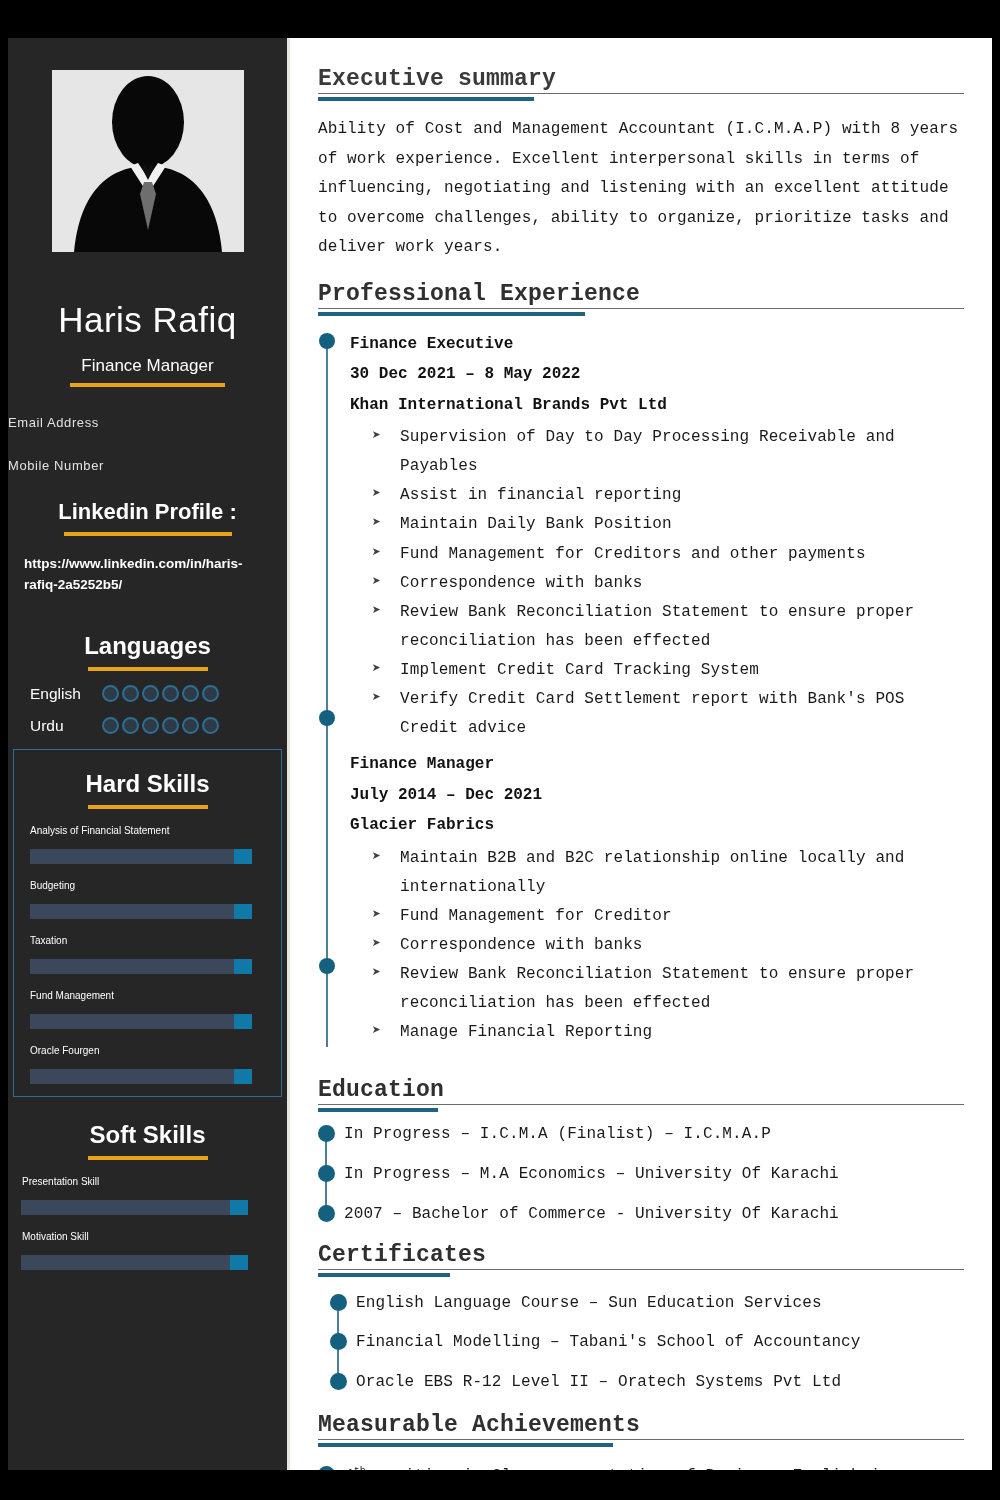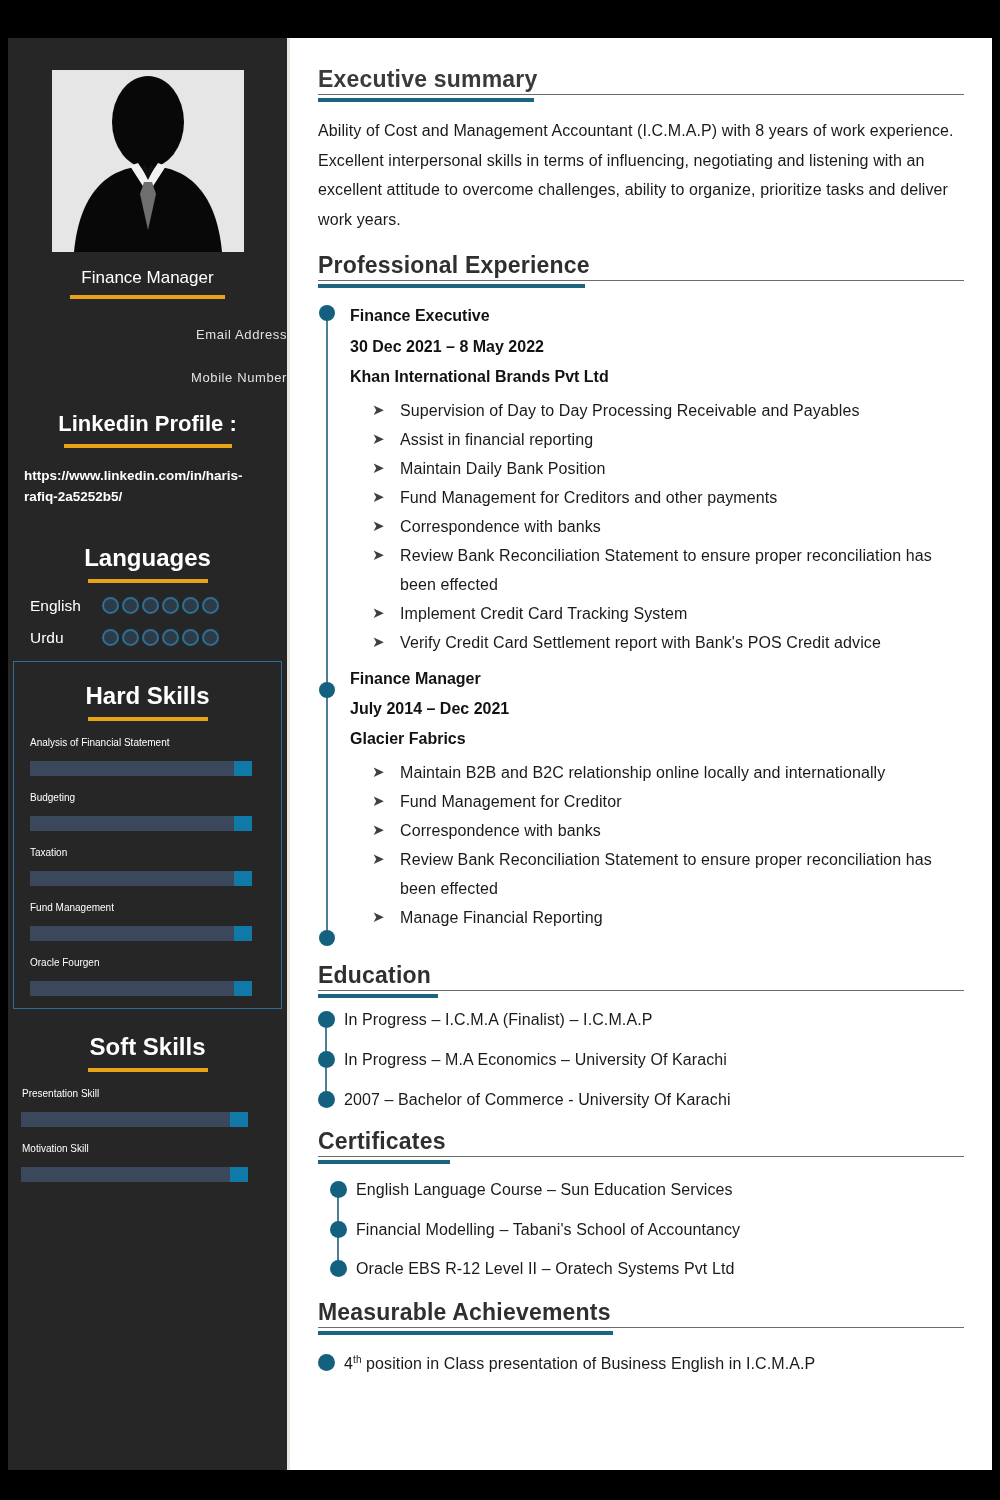--- a/index.html
+++ b/index.html
@@ -60,21 +60,21 @@
     background: #e8a317;
     margin: 7px auto 0 auto;
   }
   .rule-role { width: 155px; }
   .rule-linked { width: 168px; }
   .rule-lang { width: 120px; }
   .rule-hard { width: 120px; }
   .rule-soft { width: 120px; }
 
   .contact-line {
-    text-align: right;
+    text-align: left;
     font-size: 13px;
     color: #e2e2e2;
     letter-spacing: 0.6px;
     margin-top: 28px;
     font-weight: 300;
   }
 
   .side-head {
     text-align: center;
     font-size: 22px;
@@ -147,20 +147,21 @@
   .soft-wrap { padding: 0 0 10px 0; }
   .soft-wrap .skill-name { padding-left: 14px; }
   .soft-wrap .bar { width: 227px; margin-left: 13px; }
 
   
   .main {
     flex: 1;
     background: #ffffff;
     padding: 28px 28px 0 28px;
     position: relative;
+    font-family: Liberation Mono, monospace;
   }
 
   .sec-title {
     font-size: 23px;
     font-weight: bold;
     color: #3a3a3a;
     letter-spacing: 0.2px;
   }
   .sec-title.dark { color: #2f2f2f; }
   .sec-underline-thin {
@@ -275,20 +276,21 @@
       <svg viewBox="0 0 192 182">
         <rect x="0" y="0" width="192" height="182" fill="#e6e6e6"></rect>
         <ellipse cx="96" cy="52" rx="36" ry="46" fill="#080808"></ellipse>
         <path d="M96 96 C60 96 28 118 22 182 L170 182 C164 118 132 96 96 96 Z" fill="#080808"></path>
         <path d="M78 96 L96 124 L114 96 L106 93 L96 108 L86 93 Z" fill="#f2f2f2"></path>
         <path d="M92 112 L100 112 L104 124 L96 160 L88 124 Z" fill="#6e6e6e"></path>
         <path d="M90 98 L96 110 L102 98 L99 94 L96 100 L93 94 Z" fill="#111"></path>
       </svg>
     </div>
 
+    <div class="name">Haris Rafiq</div>
 
     <div class="role">Finance Manager</div>
     <div class="gold-rule rule-role"></div>
 
     <div class="contact-line">Email Address</div>
     <div class="contact-line">Mobile Number</div>
 
     <div class="side-head">Linkedin Profile :</div>
     <div class="gold-rule rule-linked"></div>
     <div class="linked-url">https://www.linkedin.com/in/haris-rafiq-2a5252b5/</div>

